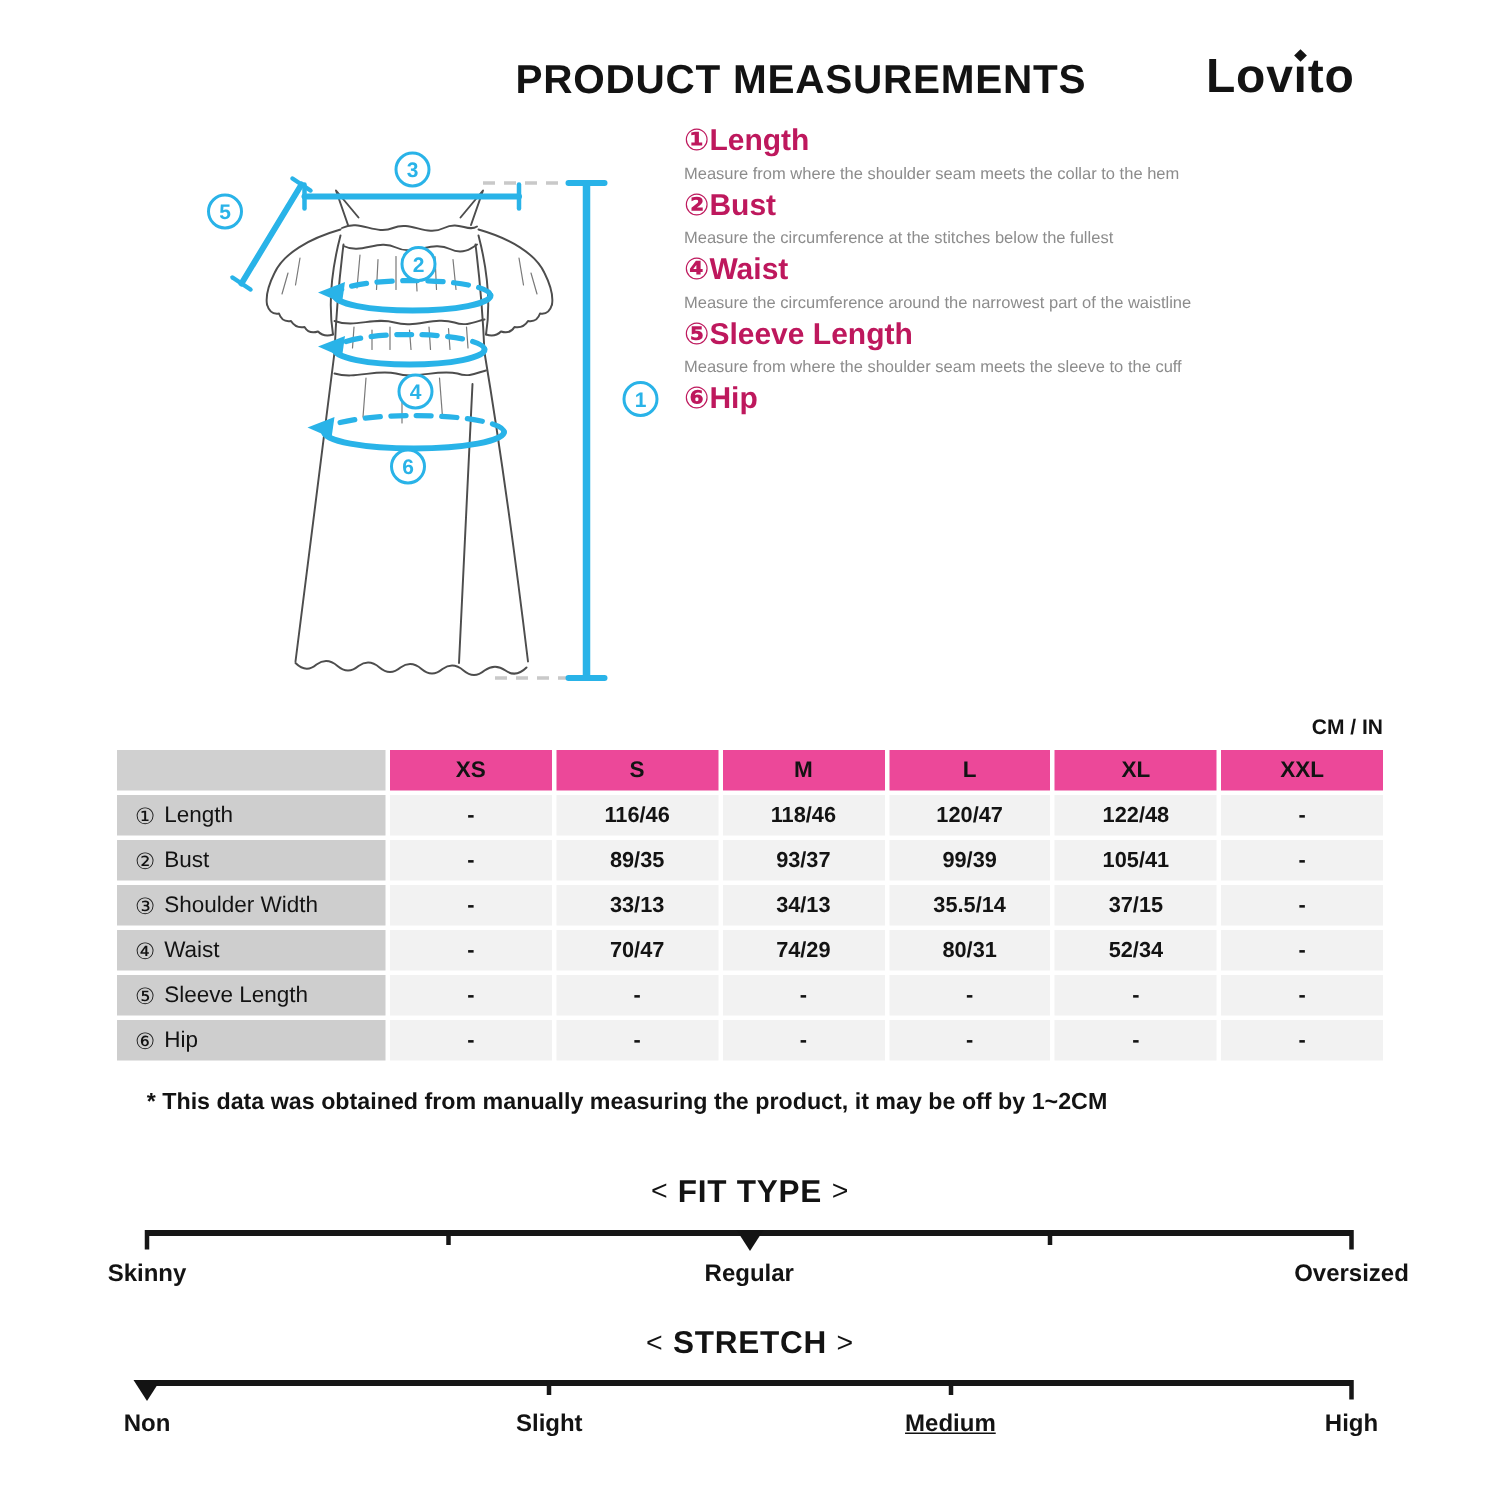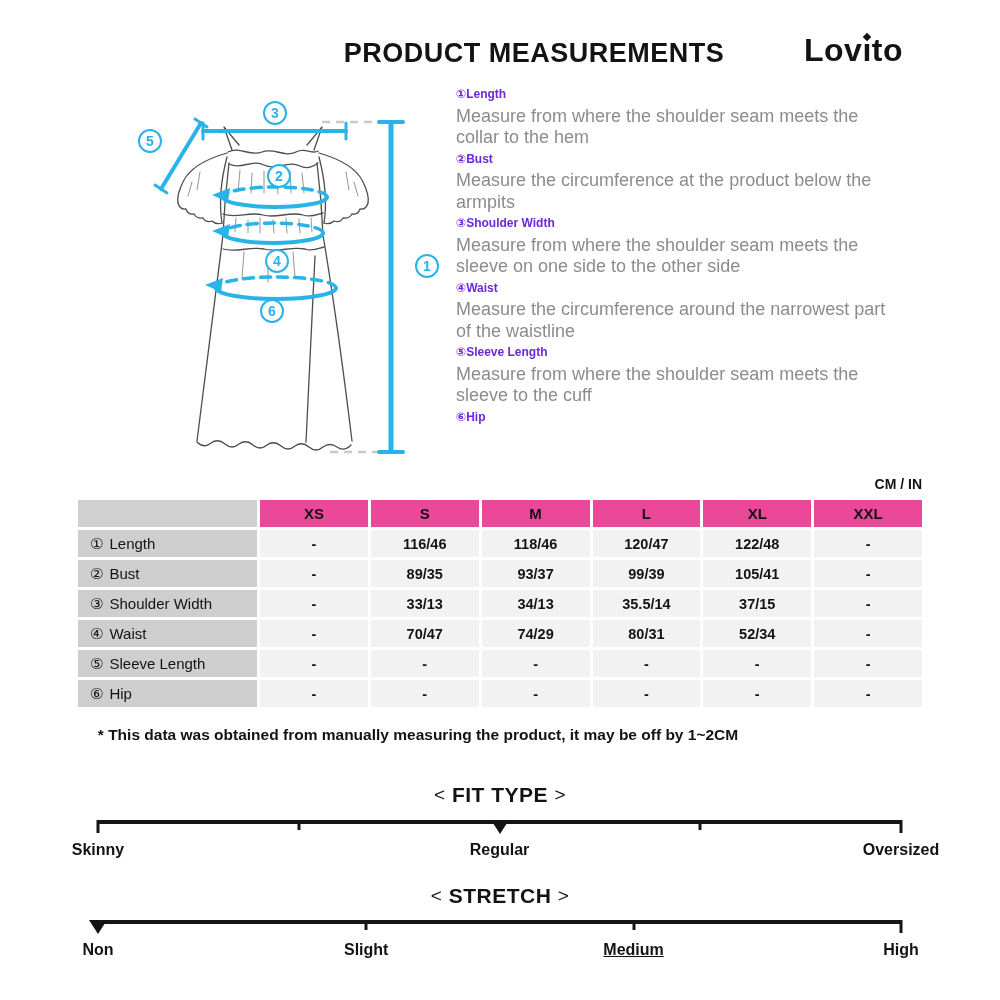--- a/index.html
+++ b/index.html
@@ -21,22 +21,22 @@
   .logo .logo-i{position:relative;display:inline-block;}
   .logo .logo-i::after{
     content:"";position:absolute;left:50%;top:2px;
     width:6px;height:6px;background:#131313;
     transform:translateX(-50%) rotate(45deg);
   }
 
   
   .howto{left:456px;top:84px;width:470px;}
   .howto-title{font-size:17.5px;font-weight:700;margin:0 0 7px 0;}
-  .hitem-h{font-size:12px;font-weight:700;line-height:21.5px;color:#6d28d9;}
-  .hitem-d{font-size:18px;line-height:21.5px;color:#8c8c8c;max-width:432px;}
+  .hitem-h{font-size:20px;font-weight:700;line-height:21.5px;color:#be185d;}
+  .hitem-d{font-size:11px;line-height:21.5px;color:#8c8c8c;max-width:432px;}
 
   
   .unit-label{top:476px;right:78px;font-size:14px;font-weight:700;}
   .size-table{
     left:78px;top:500px;width:844px;
     display:grid;grid-template-columns:179px repeat(6,1fr);
     gap:3px;
   }
   .cell{height:27px;display:flex;align-items:center;justify-content:center;font-size:15px;}
   .cell.head{background:#ec4899;font-weight:700;}
@@ -189,25 +189,21 @@
 </svg>
 
 <div class="abs howto">
 
   <div>
     <div class="hitem-h"><span>①</span><span>Length</span></div>
     <div class="hitem-d">Measure from where the shoulder seam meets the collar to the hem</div>
   </div>
   <div>
     <div class="hitem-h"><span>②</span><span>Bust</span></div>
-    <div class="hitem-d">Measure the circumference at the product below the armpits</div>
-  </div>
-  <div>
-    <div class="hitem-h"><span>③</span><span>Shoulder Width</span></div>
-    <div class="hitem-d">Measure from where the shoulder seam meets the sleeve on one side to the other side</div>
+    <div class="hitem-d">Measure the circumference at the stitches below the fullest</div>
   </div>
   <div>
     <div class="hitem-h"><span>④</span><span>Waist</span></div>
     <div class="hitem-d">Measure the circumference around the narrowest part of the waistline</div>
   </div>
   <div>
     <div class="hitem-h"><span>⑤</span><span>Sleeve Length</span></div>
     <div class="hitem-d">Measure from where the shoulder seam meets the sleeve to the cuff</div>
   </div>
   <div>

